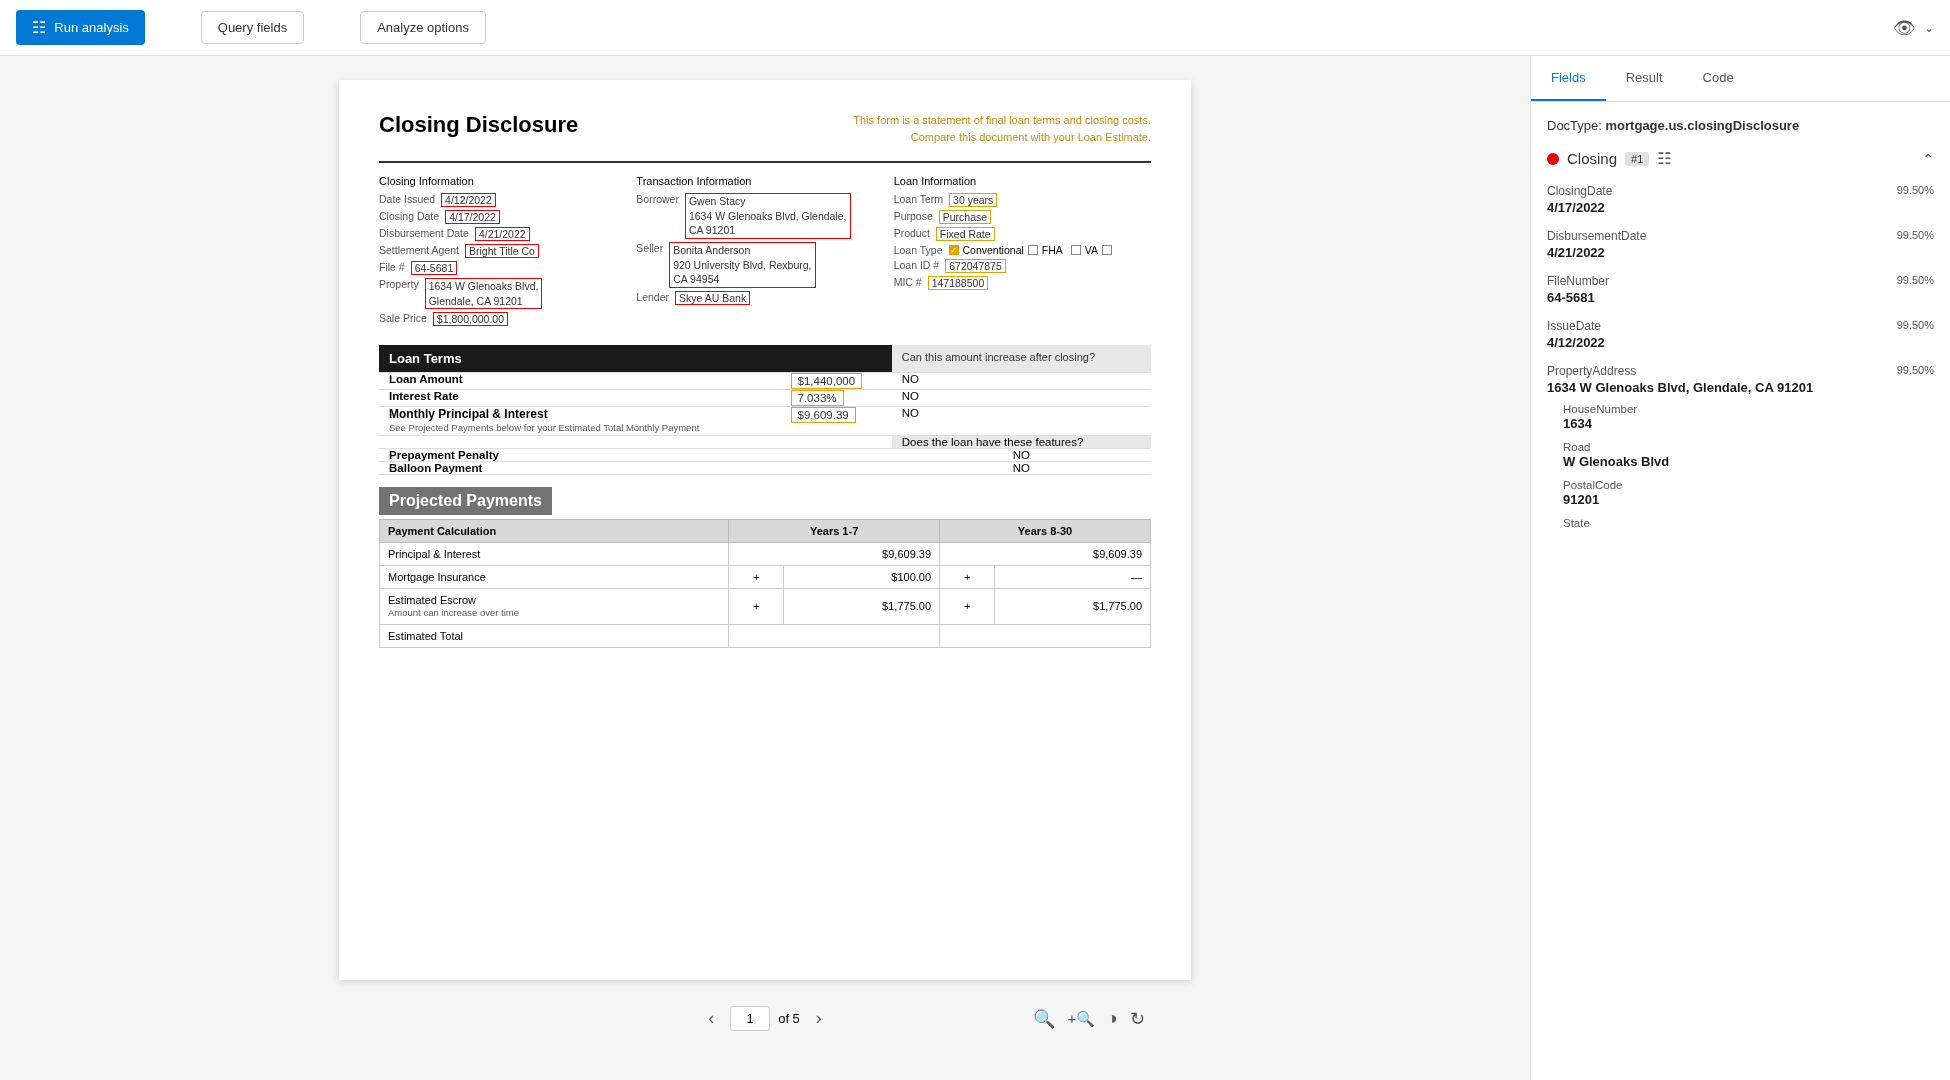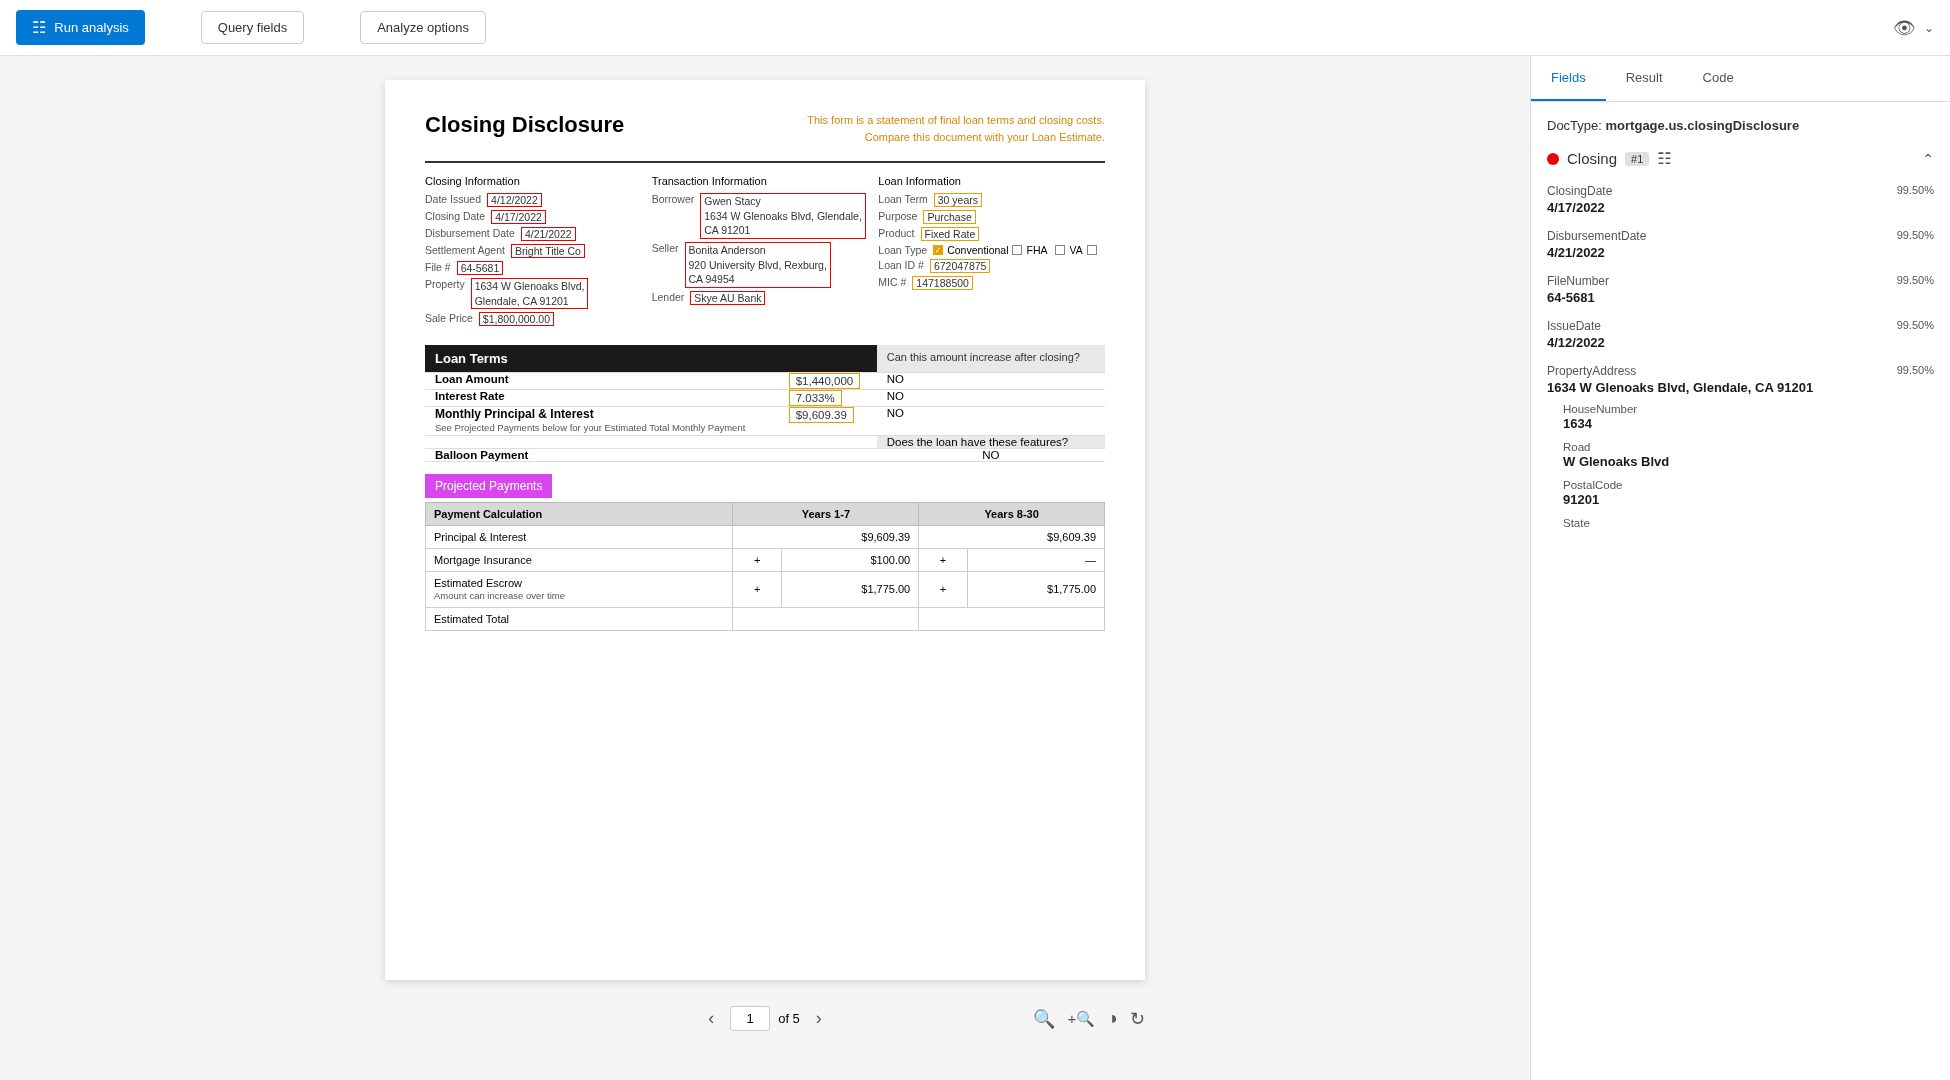--- a/index.html
+++ b/index.html
@@ -25,21 +25,21 @@
 
     
     .main-content { display: flex; flex: 1; overflow: hidden; }
 
     
     .doc-viewer {
       flex: 1; background: #f5f5f5; display: flex; flex-direction: column;
       align-items: center; overflow-y: auto; padding: 24px 0;
     }
     .doc-page {
-      background: #fff; width: 760px; min-height: 900px;
+      background: #fff; width: 852px; min-height: 900px;
       box-shadow: 0 2px 8px rgba(0,0,0,0.15); padding: 32px 40px;
       position: relative;
     }
 
     
     .doc-header { display: flex; justify-content: space-between; align-items: flex-start; margin-bottom: 16px; }
     .doc-title { font-size: 22px; font-weight: bold; }
     .doc-subtitle { font-size: 11px; color: #d4880a; max-width: 300px; text-align: right; line-height: 1.5; }
     .doc-divider { border: none; border-top: 2px solid #333; margin-bottom: 12px; }
 
@@ -58,21 +58,21 @@
     .section-table .header-row td {
       background: #1a1a1a; color: #fff; font-weight: bold; padding: 6px 10px; font-size: 13px;
     }
     .section-table td { padding: 0 10px; vertical-align: top; font-size: 11.5px; }
     .section-table tr { border-bottom: 1px solid #ddd; }
     .value-box { border: 1.5px solid #e8a000; padding: 1px 6px; display: inline-block; color: #333; }
     .bold-label { font-weight: bold; font-size: 12px; }
     .small-note { font-size: 9.5px; color: #555; line-height: 1.4; }
 
     
-    .proj-header { background: #d946ef; color: #fff; font-weight: normal; padding: 5px 10px; font-size: 12px; display: inline-block; }
+    .proj-header { background: #737373; color: #fff; font-weight: bold; padding: 5px 10px; font-size: 16px; display: inline-block; }
     .proj-table { width: 100%; border-collapse: collapse; }
     .proj-table .col-header { background: #d8d8d8; font-weight: bold; font-size: 11px; padding: 5px 8px; text-align: center; border: 1px solid #bbb; }
     .proj-table .col-header.left { text-align: left; }
     .proj-table td { font-size: 11px; padding: 5px 8px; border: 1px solid #ccc; }
     .proj-table td.center { text-align: center; }
     .proj-table td.right { text-align: right; }
 
     
     .pagination {
       display: flex; align-items: center; justify-content: center; gap: 8px;
@@ -264,20 +264,25 @@
           </td>
           <td><span class="value-box">$9,609.39</span></td>
           <td>NO</td>
         </tr>
         <tr>
           <td></td>
           <td></td>
           <td class="subheader-row" style="background:#e8e8e8;">Does the loan have these features?</td>
         </tr>
         <tr>
+          <td class="bold-label">Prepayment Penalty</td>
+          <td></td>
+          <td style="text-align:center;">NO</td>
+        </tr>
+        <tr>
           <td class="bold-label">Balloon Payment</td>
           <td></td>
           <td style="text-align:center;">NO</td>
         </tr>
       </tbody>
         </table>
 
       <div style="margin-bottom:4px;">
         <span class="proj-header">Projected Payments</span>
       </div>

